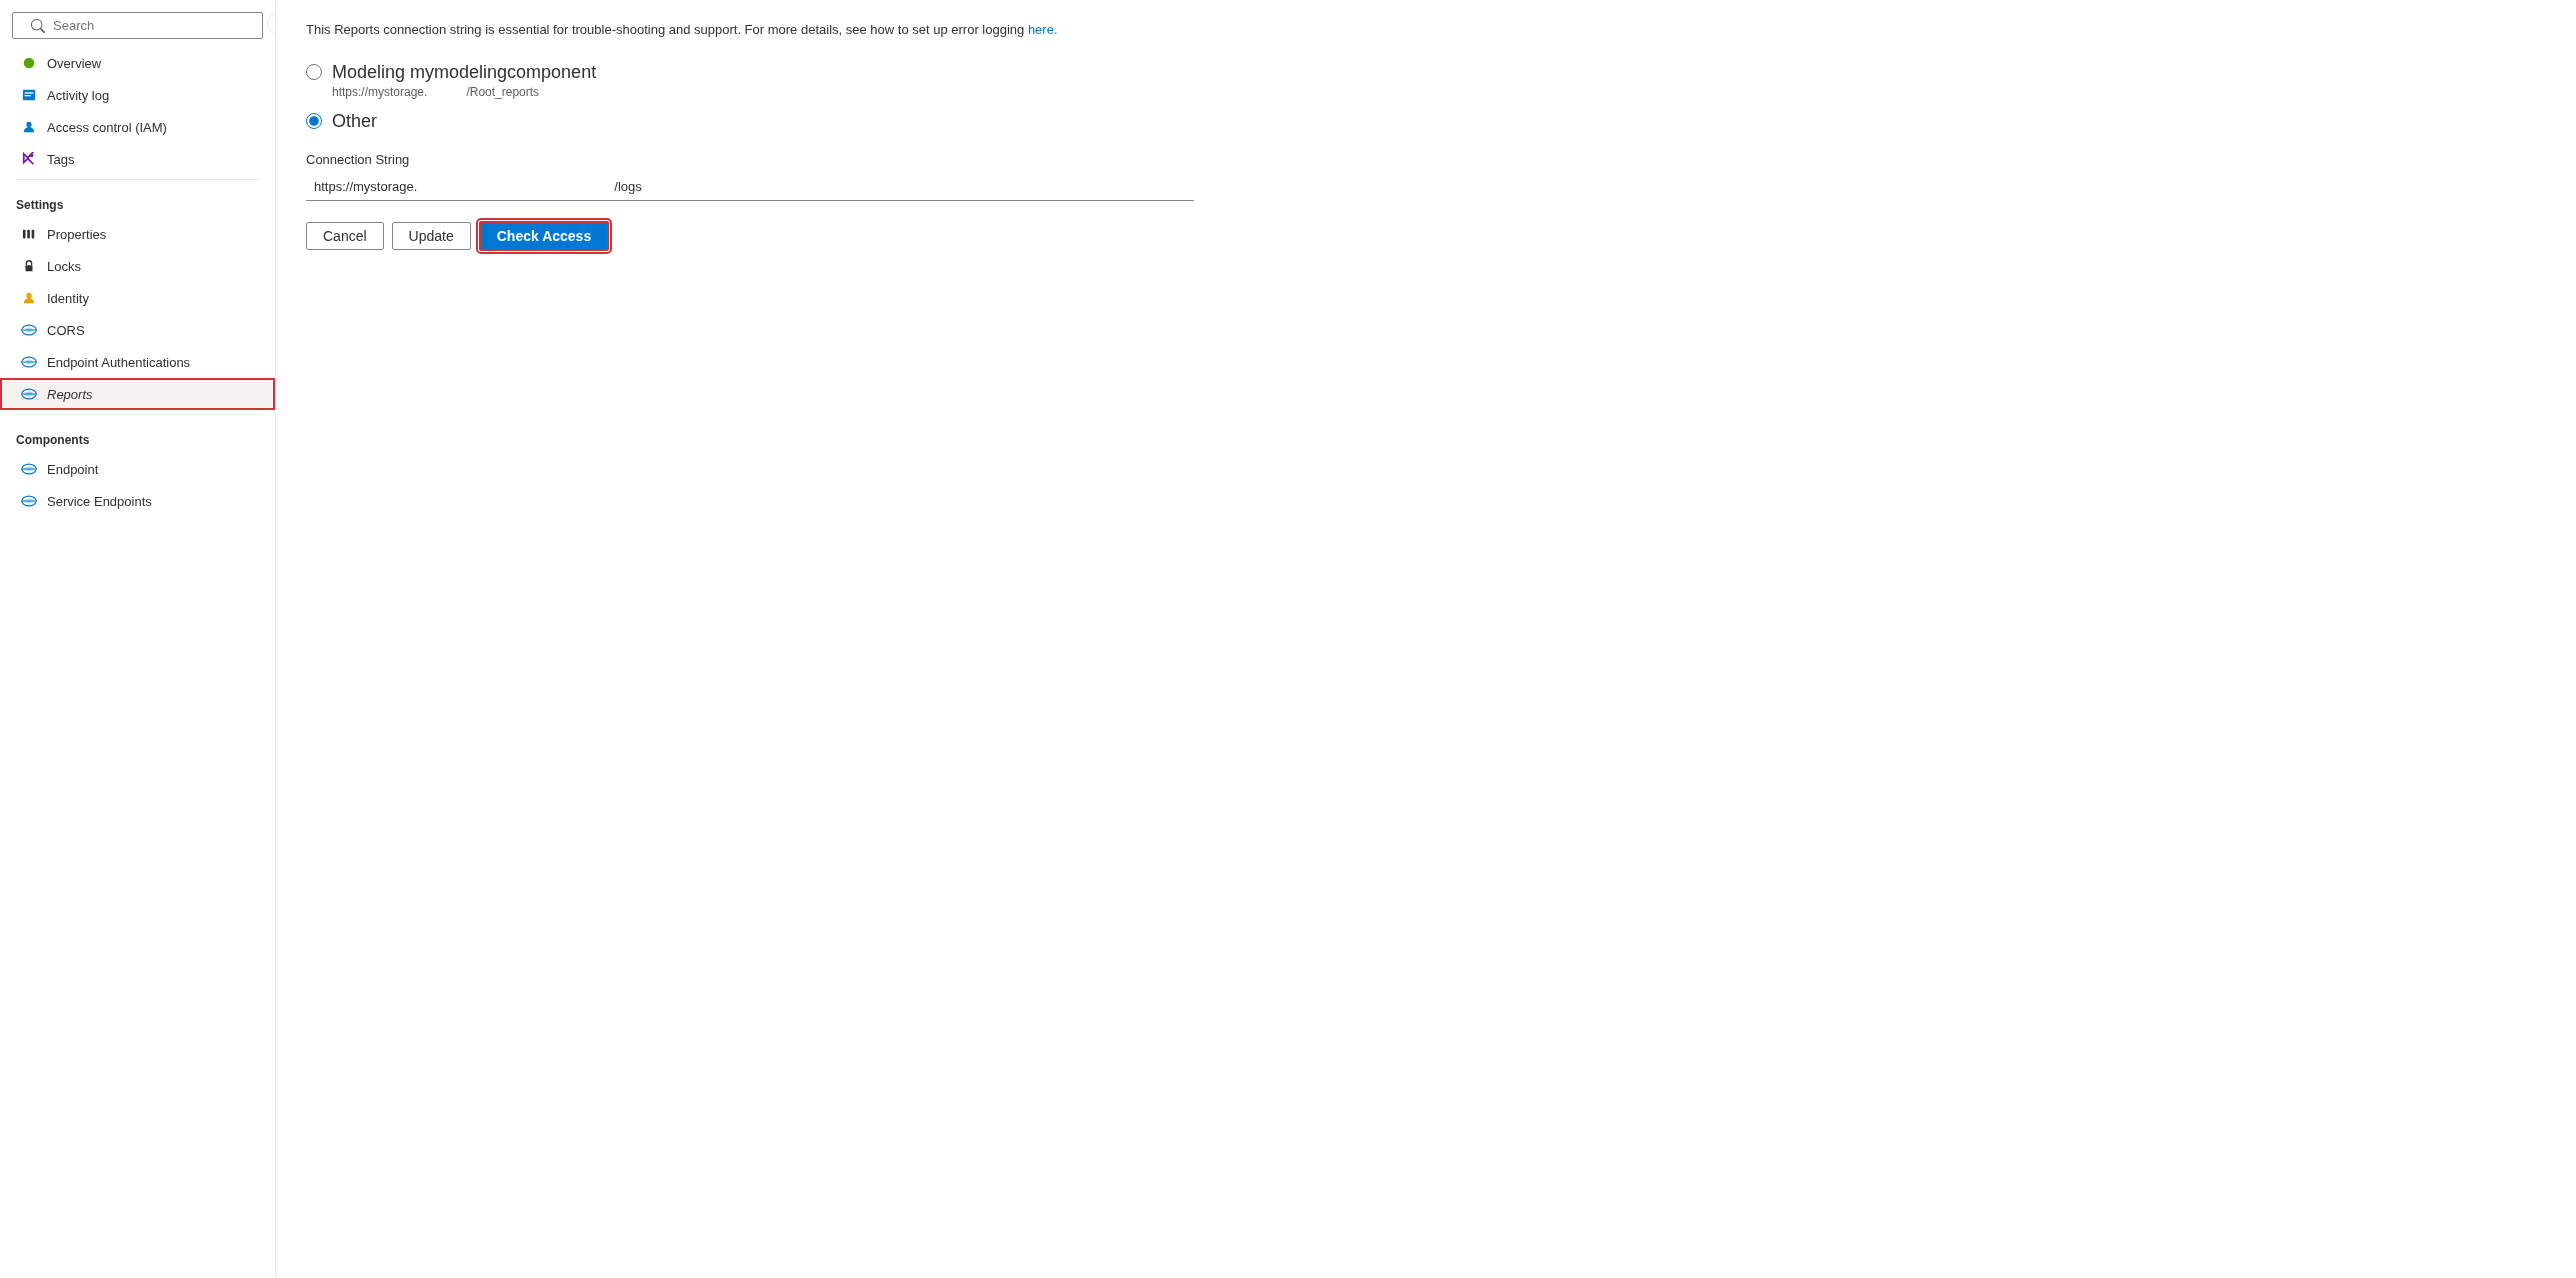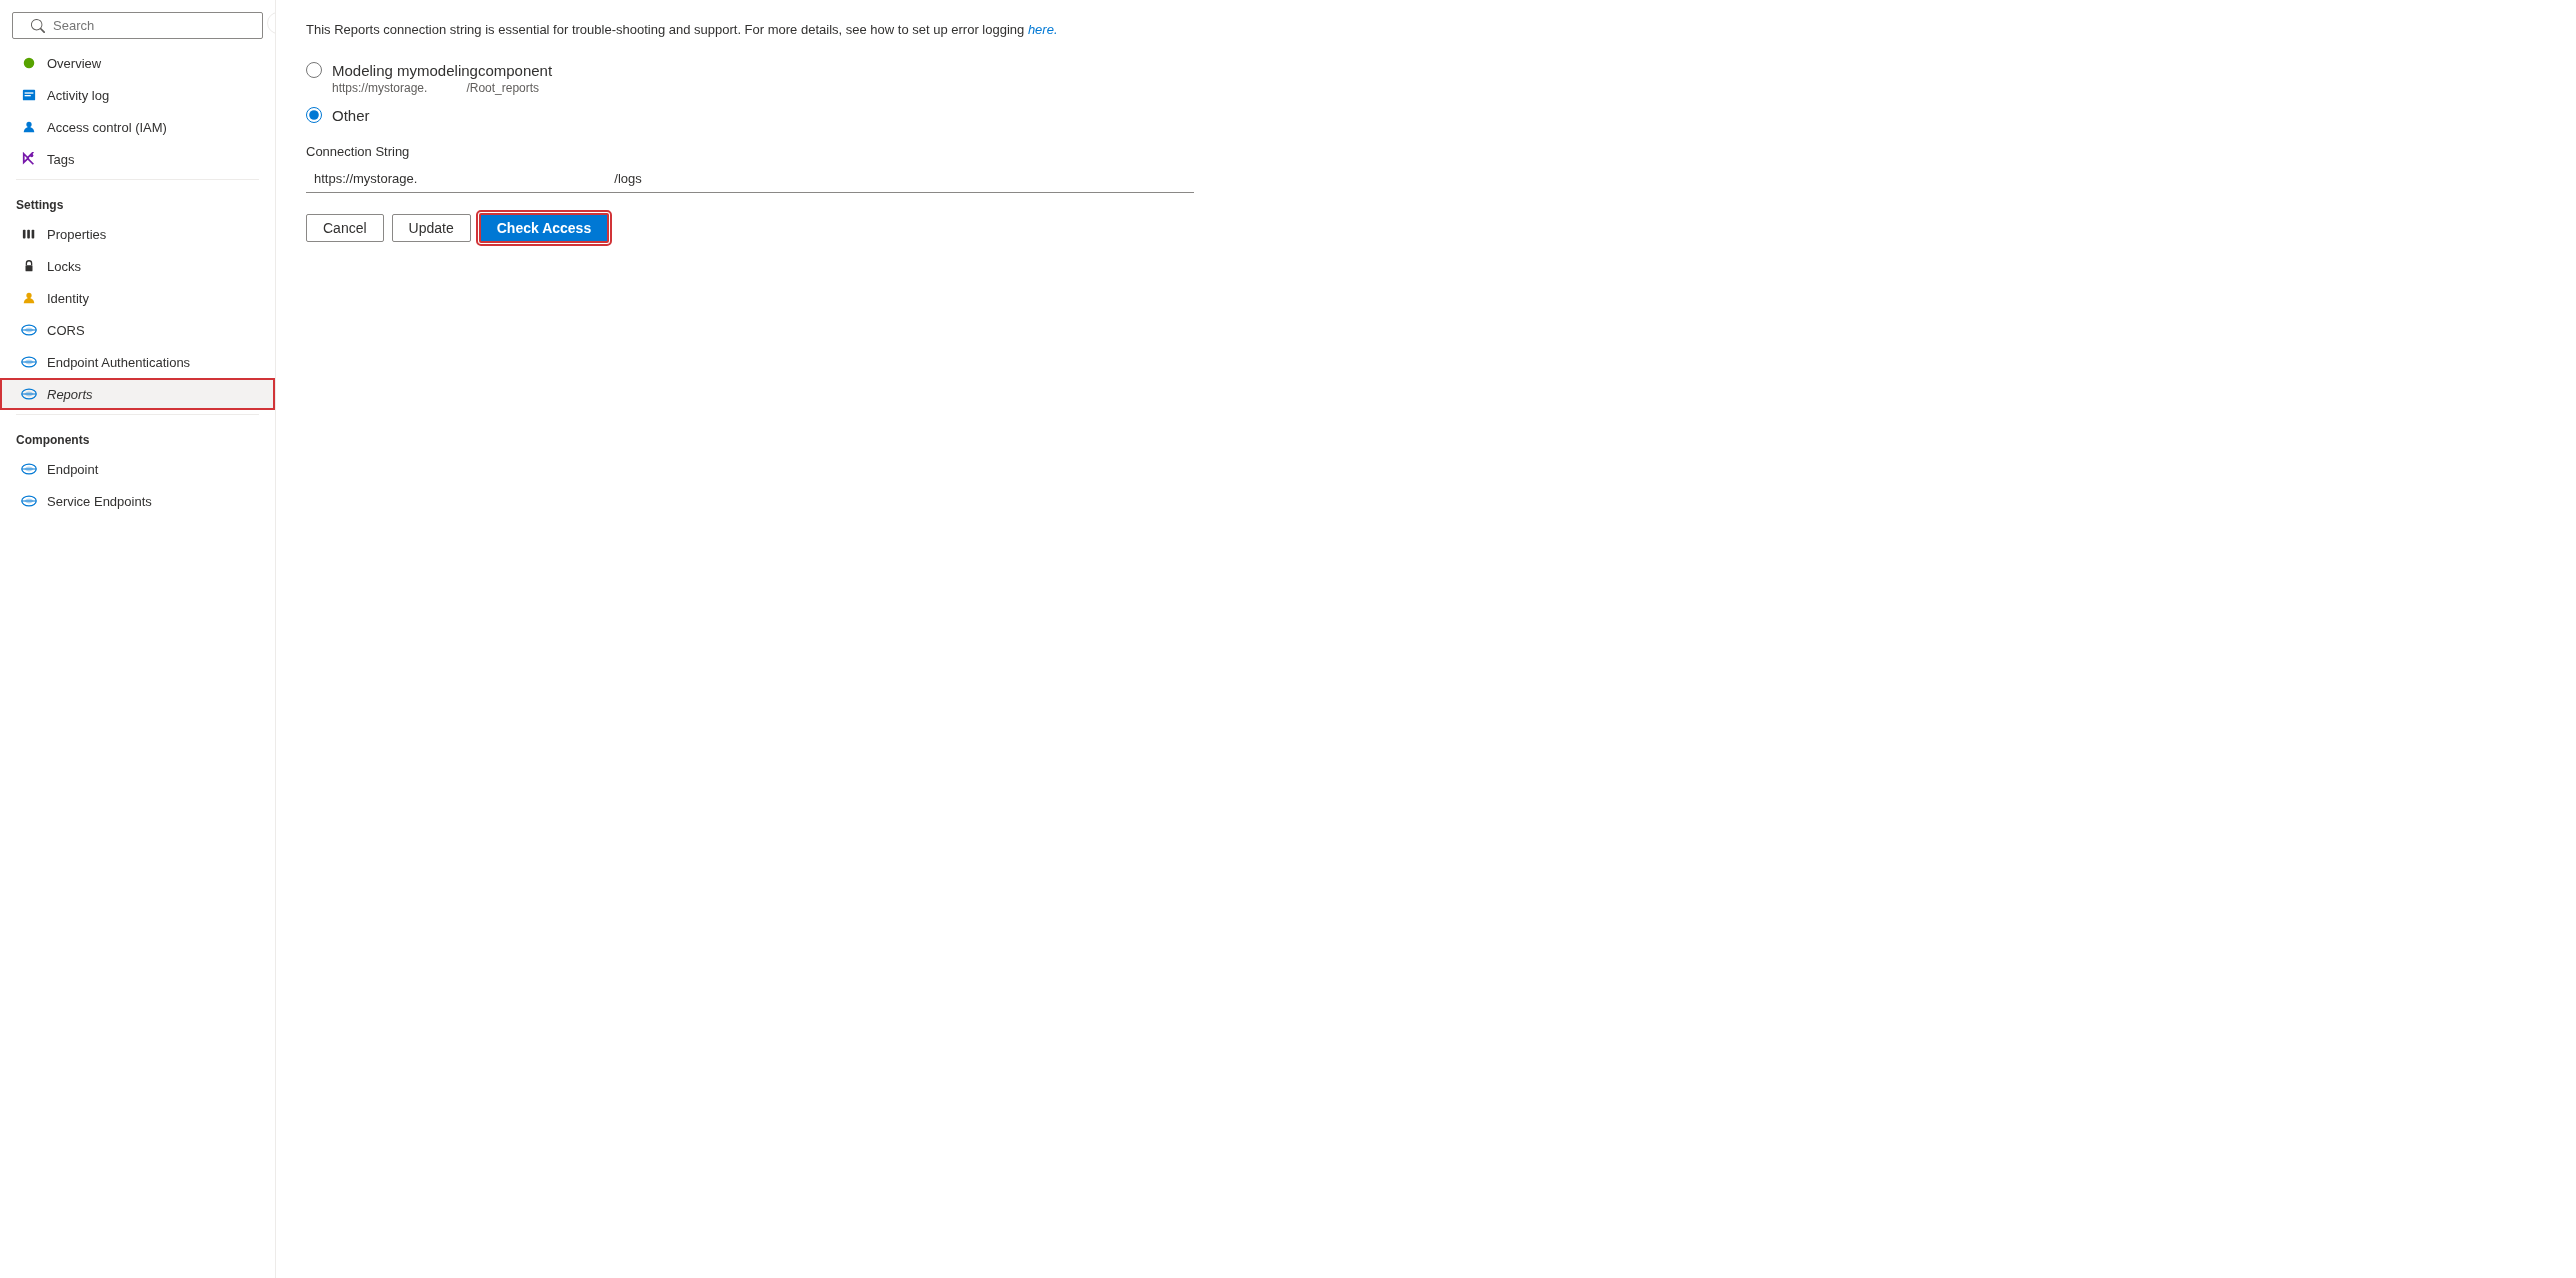--- a/index.html
+++ b/index.html
@@ -97,36 +97,36 @@
       overflow-y: auto;
       background: #fff;
     }
 
     .info-text {
       font-size: 13px;
       color: #323130;
       margin-bottom: 22px;
       line-height: 1.5;
     }
-    .info-link { color: #0078d4; text-decoration: none; cursor: pointer; font-style: italic; }
+    .info-link { color: #0078d4; text-decoration: none; cursor: pointer; }
 
     .radio-group { display: flex; flex-direction: column; gap: 12px; margin-bottom: 20px; }
 
     .radio-option {
       display: flex;
       flex-direction: column;
       gap: 2px;
     }
     .radio-row {
       display: flex;
       align-items: center;
       gap: 10px;
     }
     .radio-row input[type="radio"] { cursor: pointer; accent-color: #0078d4; width: 16px; height: 16px; }
-    .radio-label { font-size: 15px; color: #323130; }
+    .radio-label { font-size: 18px; color: #323130; }
     .radio-sub { font-size: 12px; color: #605e5c; padding-left: 26px; display: flex; gap: 39px; }
 
     .connection-string-label {
       font-size: 13px;
       color: #323130;
       margin-bottom: 6px;
       font-weight: 400;
     }
     .connection-string-box {
       border-bottom: 1px solid #8a8886;

